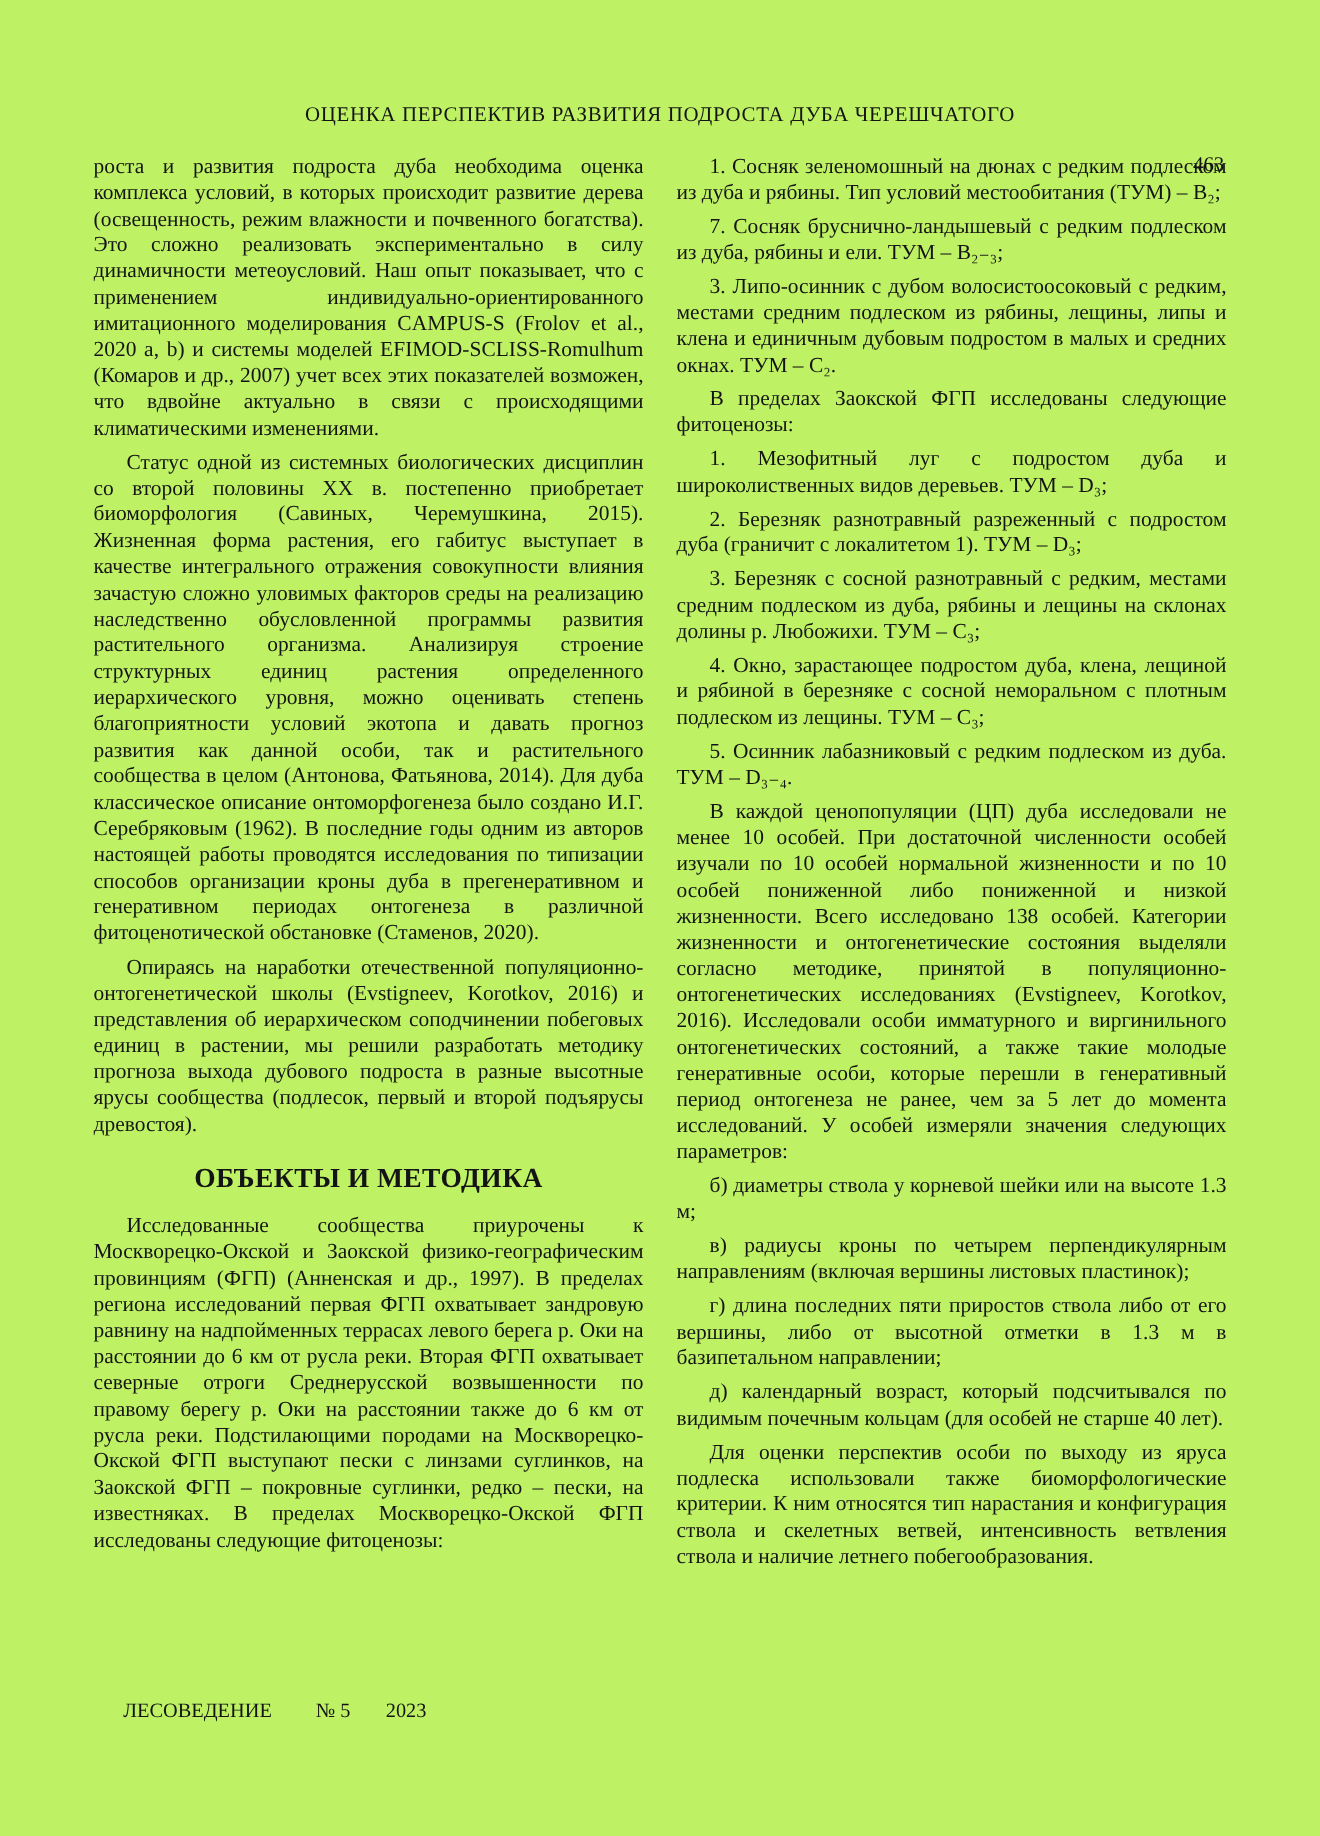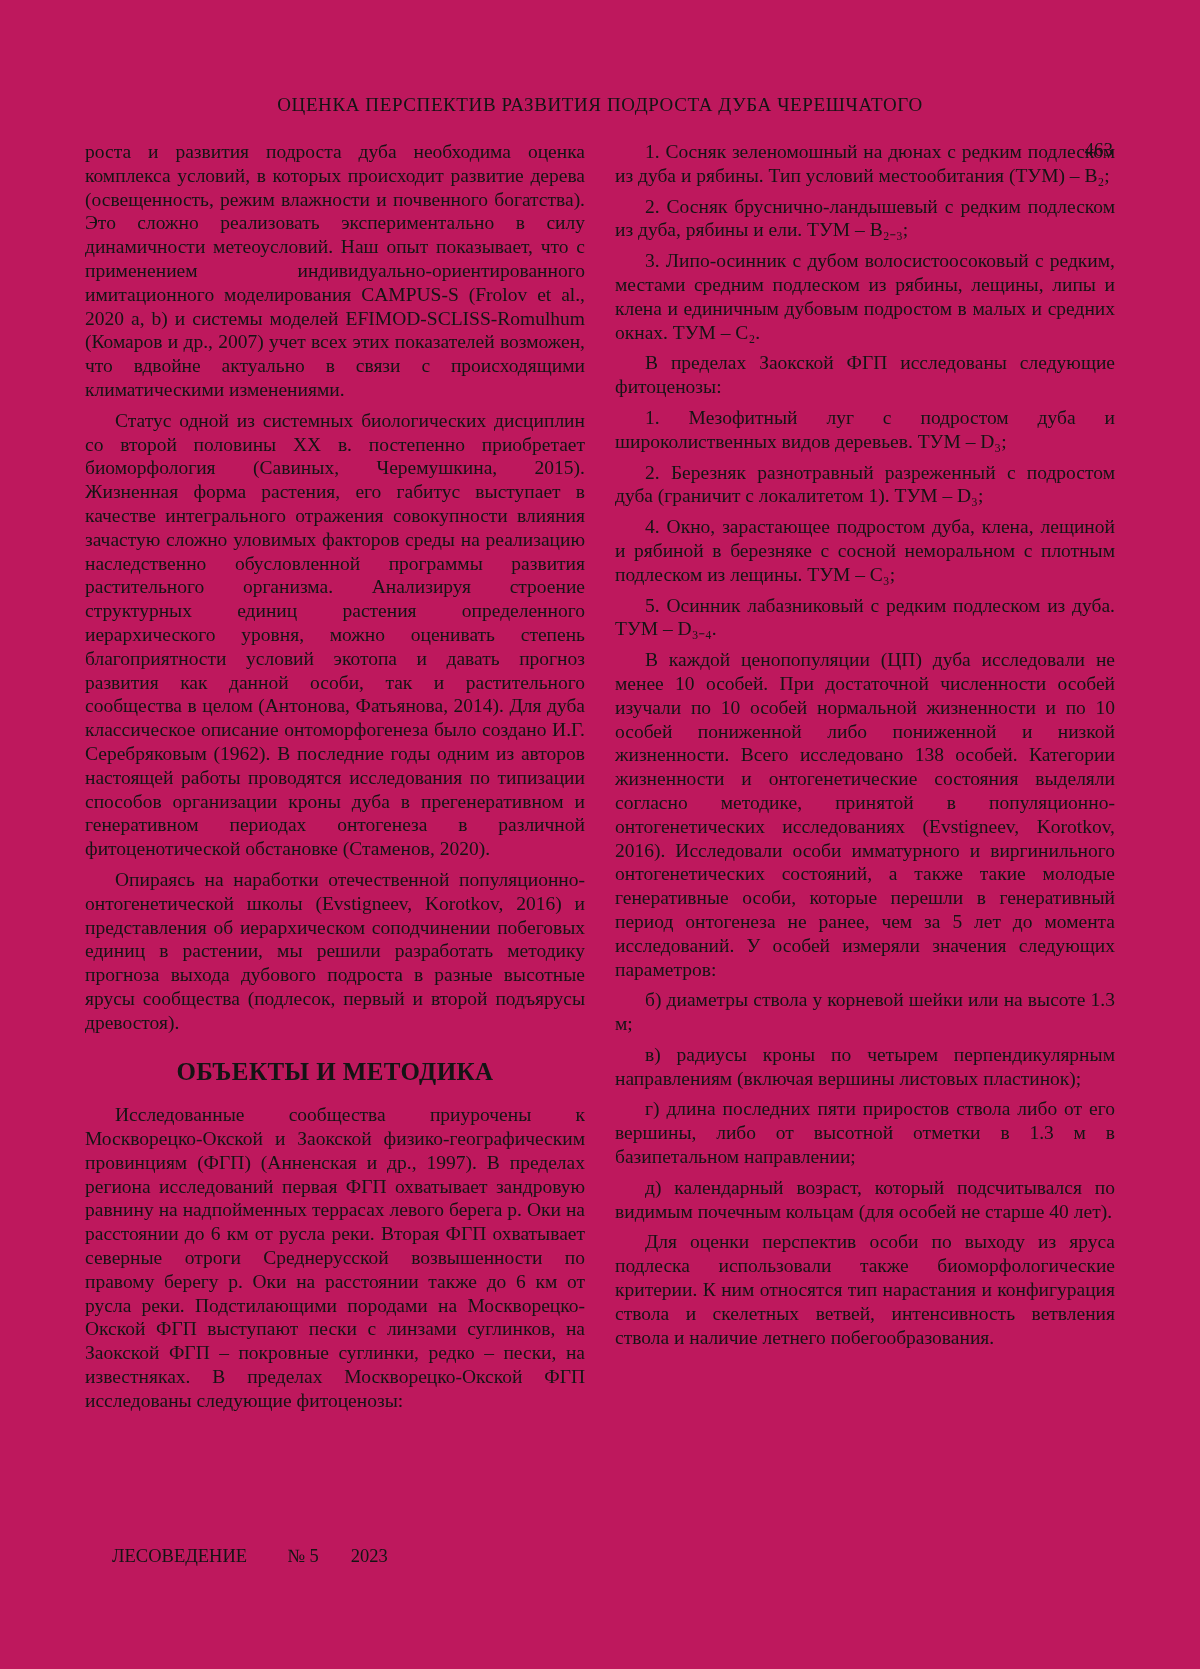--- a/index.html
+++ b/index.html
@@ -11,21 +11,21 @@
     width: 1200px;
     height: 1669px;
     position: relative;
     font-family: "Liberation Serif", "DejaVu Serif", serif;
     color: #141414;
     overflow: hidden;
   }
   .page {
     position: absolute;
     inset: 0;
-    background: #be185d;
+    background: #bef264;
   }
   
   .running-head {
     position: absolute;
     top: 94px;
     left: 85px;
     width: 1030px;
     height: 24px;
   }
   .running-title {
@@ -58,21 +58,20 @@
   .col {
     width: 500px;
     font-size: 19.5px;
     line-height: 23.8px;
     text-align: justify;
     hyphens: auto;
   }
   .col p {
     margin: 0 0 7px 0;
     text-indent: 30px;
-    font-family: Liberation Serif, serif;
   }
   .col p.no-indent {
     text-indent: 0;
   }
   .section-heading {
     font-size: 25px;
     font-weight: bold;
     text-align: center;
     letter-spacing: 0.4px;
     margin: 26px 0 19px 0;
@@ -104,25 +103,26 @@
     <div class="col">
       <p class="no-indent">роста и развития подроста дуба необходима оценка комплекса условий, в которых происходит развитие дерева (освещенность, режим влажности и почвенного богатства). Это сложно реализовать экспериментально в силу динамичности метеоусловий. Наш опыт показывает, что с применением индивидуально-ориентированного имитационного моделирования CAMPUS-S (Frolov et al., 2020 a, b) и системы моделей EFIMOD-SCLISS-Romulhum (Комаров и др., 2007) учет всех этих показателей возможен, что вдвойне актуально в связи с происходящими климатическими изменениями.</p>
       <p>Статус одной из системных биологических дисциплин со второй половины XX в. постепенно приобретает биоморфология (Савиных, Черемушкина, 2015). Жизненная форма растения, его габитус выступает в качестве интегрального отражения совокупности влияния зачастую сложно уловимых факторов среды на реализацию наследственно обусловленной программы развития растительного организма. Анализируя строение структурных единиц растения определенного иерархического уровня, можно оценивать степень благоприятности условий экотопа и давать прогноз развития как данной особи, так и растительного сообщества в целом (Антонова, Фатьянова, 2014). Для дуба классическое описание онтоморфогенеза было создано И.Г. Серебряковым (1962). В последние годы одним из авторов настоящей работы проводятся исследования по типизации способов организации кроны дуба в прегенеративном и генеративном периодах онтогенеза в различной фитоценотической обстановке (Стаменов, 2020).</p>
       <p>Опираясь на наработки отечественной популяционно-онтогенетической школы (Evstigneev, Korotkov, 2016) и представления об иерархическом соподчинении побеговых единиц в растении, мы решили разработать методику прогноза выхода дубового подроста в разные высотные ярусы сообщества (подлесок, первый и второй подъярусы древостоя).</p>
       <h2 class="section-heading">ОБЪЕКТЫ И МЕТОДИКА</h2>
       <p>Исследованные сообщества приурочены к Москворецко-Окской и Заокской физико-географическим провинциям (ФГП) (Анненская и др., 1997). В пределах региона исследований первая ФГП охватывает зандровую равнину на надпойменных террасах левого берега р. Оки на расстоянии до 6 км от русла реки. Вторая ФГП охватывает северные отроги Среднерусской возвышенности по правому берегу р. Оки на расстоянии также до 6 км от русла реки. Подстилающими породами на Москворецко-Окской ФГП выступают пески с линзами суглинков, на Заокской ФГП – покровные суглинки, редко – пески, на известняках. В пределах Москворецко-Окской ФГП исследованы следующие фитоценозы:</p>
     </div>
 
     <div class="col">
       <p>1. Сосняк зеленомошный на дюнах с редким подлеском из дуба и рябины. Тип условий местообитания (ТУМ) – В₂;</p>
-      <p>2. Сосняк бруснично-ландышевый с редким подлеском из дуба, рябины и ели. ТУМ – В₂₋₃;</p>
+      <p>7. Сосняк бруснично-ландышевый с редким подлеском из дуба, рябины и ели. ТУМ – В₂₋₃;</p>
       <p>3. Липо-осинник с дубом волосистоосоковый с редким, местами средним подлеском из рябины, лещины, липы и клена и единичным дубовым подростом в малых и средних окнах. ТУМ – С₂.</p>
       <p>В пределах Заокской ФГП исследованы следующие фитоценозы:</p>
       <p>1. Мезофитный луг с подростом дуба и широколиственных видов деревьев. ТУМ – D₃;</p>
       <p>2. Березняк разнотравный разреженный с подростом дуба (граничит с локалитетом 1). ТУМ – D₃;</p>
+      <p>3. Березняк с сосной разнотравный с редким, местами средним подлеском из дуба, рябины и лещины на склонах долины р. Любожихи. ТУМ – С₃;</p>
       <p>4. Окно, зарастающее подростом дуба, клена, лещиной и рябиной в березняке с сосной неморальном с плотным подлеском из лещины. ТУМ – С₃;</p>
       <p>5. Осинник лабазниковый с редким подлеском из дуба. ТУМ – D₃₋₄.</p>
       <p>В каждой ценопопуляции (ЦП) дуба исследовали не менее 10 особей. При достаточной численности особей изучали по 10 особей нормальной жизненности и по 10 особей пониженной либо пониженной и низкой жизненности. Всего исследовано 138 особей. Категории жизненности и онтогенетические состояния выделяли согласно методике, принятой в популяционно-онтогенетических исследованиях (Evstigneev, Korotkov, 2016). Исследовали особи имматурного и виргинильного онтогенетических состояний, а также такие молодые генеративные особи, которые перешли в генеративный период онтогенеза не ранее, чем за 5 лет до момента исследований. У особей измеряли значения следующих параметров:</p>
       <p>б) диаметры ствола у корневой шейки или на высоте 1.3 м;</p>
       <p>в) радиусы кроны по четырем перпендикулярным направлениям (включая вершины листовых пластинок);</p>
       <p>г) длина последних пяти приростов ствола либо от его вершины, либо от высотной отметки в 1.3 м в базипетальном направлении;</p>
       <p>д) календарный возраст, который подсчитывался по видимым почечным кольцам (для особей не старше 40 лет).</p>
       <p>Для оценки перспектив особи по выходу из яруса подлеска использовали также биоморфологические критерии. К ним относятся тип нарастания и конфигурация ствола и скелетных ветвей, интенсивность ветвления ствола и наличие летнего побегообразования.</p>
     </div>
 

